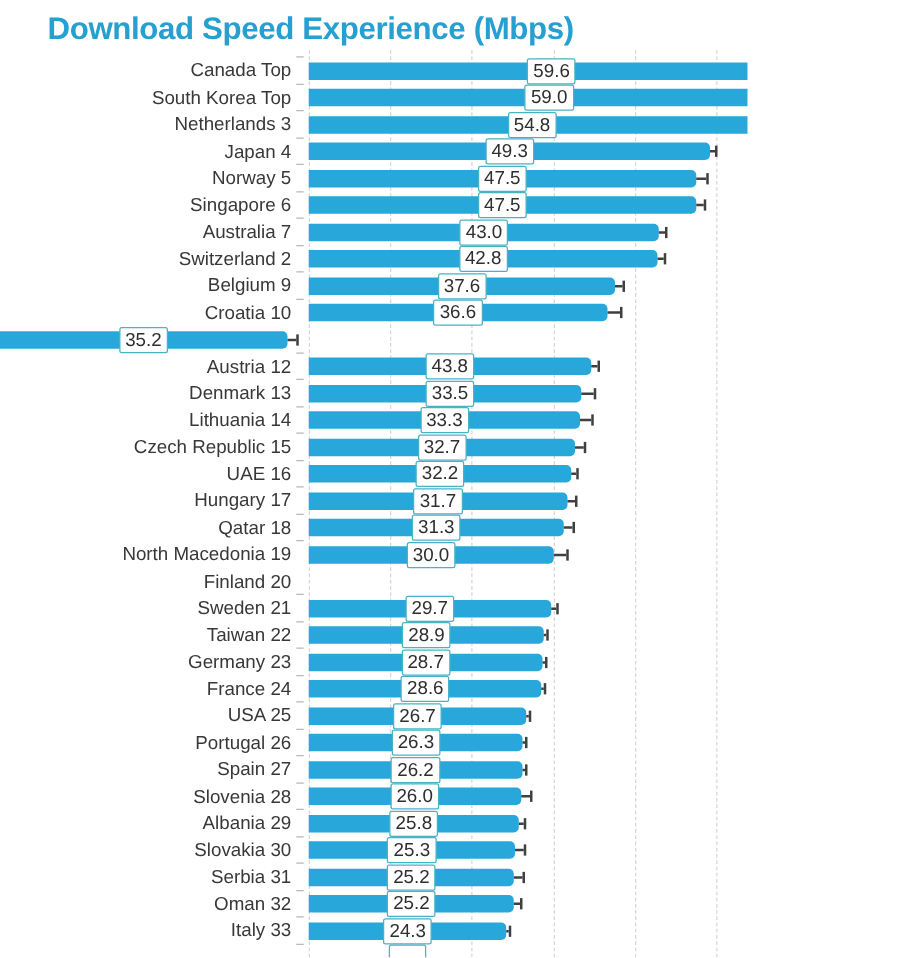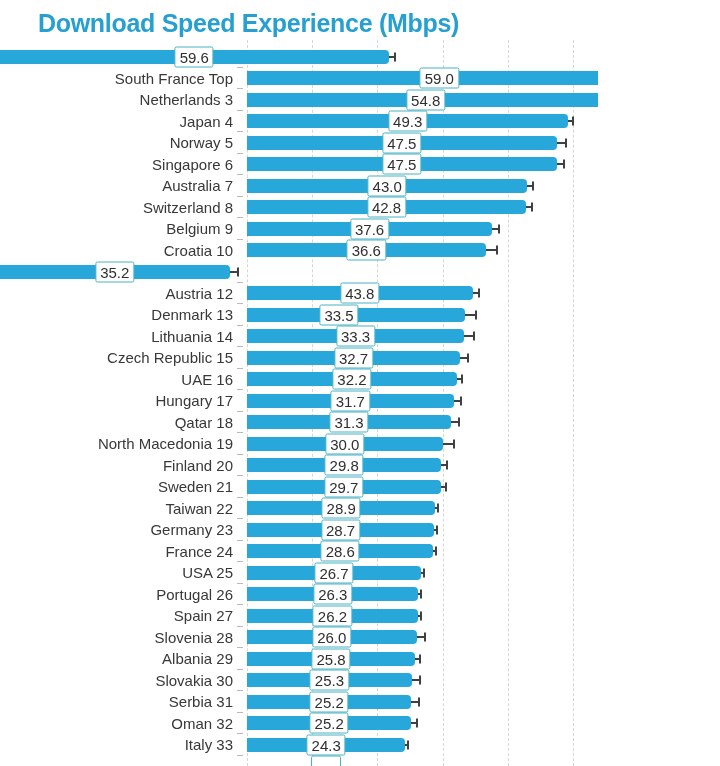--- a/index.html
+++ b/index.html
@@ -49,30 +49,31 @@
         <div class="gl" style="left: 0px;"></div>
         <div class="gl" style="left: 65.2px;"></div>
         <div class="gl" style="left: 130.4px;"></div>
         <div class="gl" style="left: 195.6px;"></div>
         <div class="gl" style="left: 260.8px;"></div>
         <div class="gl" style="left: 326px;"></div>
         <div class="gl" style="left: 391.2px;"></div>
       </div>
     <div class="rows">
         <div class="row">
+          <div class="lab">Canada Top</div>
           <div class="plot">
             <div class="tick"></div>
             <div class="bar" style="width: 388.592px;"></div>
             <div class="wh" style="left: 388.592px; width: 5.868px;"></div>
             <div class="cap" style="left: 394.46px;"></div>
             <div class="vbox" style="left: 194.296px;">59.6</div>
           </div>
         </div>
         <div class="row">
-          <div class="lab">South France Top</div>
+          <div class="lab">South Korea Top</div>
           <div class="plot">
             <div class="tick"></div>
             <div class="bar" style="width: 384.68px;"></div>
             <div class="wh" style="left: 384.68px; width: 1.956px;"></div>
             <div class="cap" style="left: 386.636px;"></div>
             <div class="vbox" style="left: 192.34px;">59.0</div>
           </div>
         </div>
         <div class="row">
           <div class="lab">Netherlands 3</div>
@@ -118,21 +119,21 @@
           <div class="lab">Australia 7</div>
           <div class="plot">
             <div class="tick"></div>
             <div class="bar" style="width: 280.36px;"></div>
             <div class="wh" style="left: 280.36px; width: 4.564px;"></div>
             <div class="cap" style="left: 284.924px;"></div>
             <div class="vbox" style="left: 140.18px;">43.0</div>
           </div>
         </div>
         <div class="row">
-          <div class="lab">Switzerland 8</div>
+          <div class="lab">Switzerland 2</div>
           <div class="plot">
             <div class="tick"></div>
             <div class="bar" style="width: 279.056px;"></div>
             <div class="wh" style="left: 279.056px; width: 5.216px;"></div>
             <div class="cap" style="left: 284.272px;"></div>
             <div class="vbox" style="left: 139.528px;">42.8</div>
           </div>
         </div>
         <div class="row">
           <div class="lab">Belgium 9</div>
@@ -173,21 +174,21 @@
             <div class="vbox" style="left: 112.796px;">43.8</div>
           </div>
         </div>
         <div class="row">
           <div class="lab">Denmark 13</div>
           <div class="plot">
             <div class="tick"></div>
             <div class="bar" style="width: 218.42px;"></div>
             <div class="wh" style="left: 218.42px; width: 9.128px;"></div>
             <div class="cap" style="left: 227.548px;"></div>
-            <div class="vbox" style="left: 92px;">33.5</div>
+            <div class="vbox" style="left: 113px;">33.5</div>
           </div>
         </div>
         <div class="row">
           <div class="lab">Lithuania 14</div>
           <div class="plot">
             <div class="tick"></div>
             <div class="bar" style="width: 217.116px;"></div>
             <div class="wh" style="left: 217.116px; width: 9.128px;"></div>
             <div class="cap" style="left: 226.244px;"></div>
             <div class="vbox" style="left: 108.558px;">33.3</div>
@@ -238,27 +239,20 @@
           <div class="plot">
             <div class="tick"></div>
             <div class="bar" style="width: 195.6px;"></div>
             <div class="wh" style="left: 195.6px; width: 10.432px;"></div>
             <div class="cap" style="left: 206.032px;"></div>
             <div class="vbox" style="left: 97.8px;">30.0</div>
           </div>
         </div>
         <div class="row">
           <div class="lab">Finland 20</div>
-          <div class="plot">
-            <div class="tick"></div>
-            <div class="bar" style="width: 194.296px;"></div>
-            <div class="wh" style="left: 194.296px; width: 4.564px;"></div>
-            <div class="cap" style="left: 198.86px;"></div>
-            <div class="vbox" style="left: 97.148px;">29.8</div>
-          </div>
         </div>
         <div class="row">
           <div class="lab">Sweden 21</div>
           <div class="plot">
             <div class="tick"></div>
             <div class="bar" style="width: 193.644px;"></div>
             <div class="wh" style="left: 193.644px; width: 3.912px;"></div>
             <div class="cap" style="left: 197.556px;"></div>
             <div class="vbox" style="left: 96.822px;">29.7</div>
           </div>

